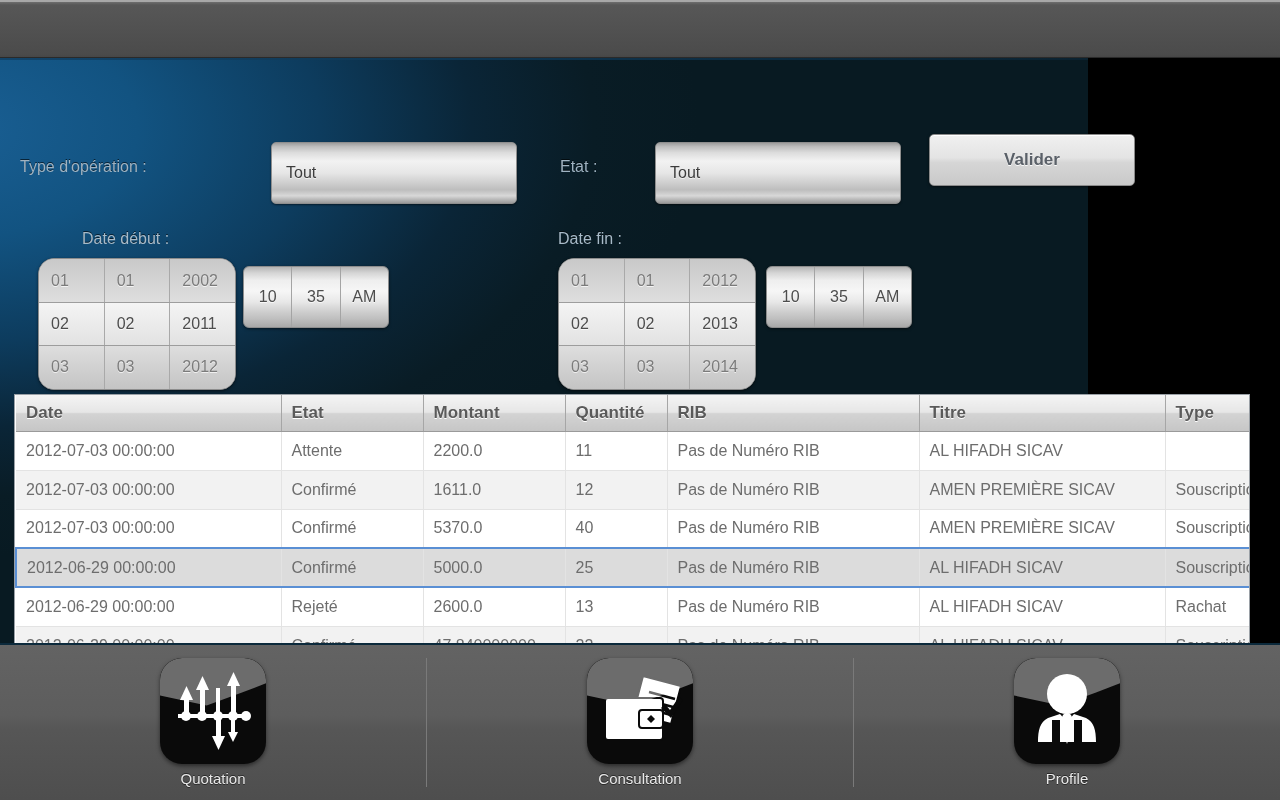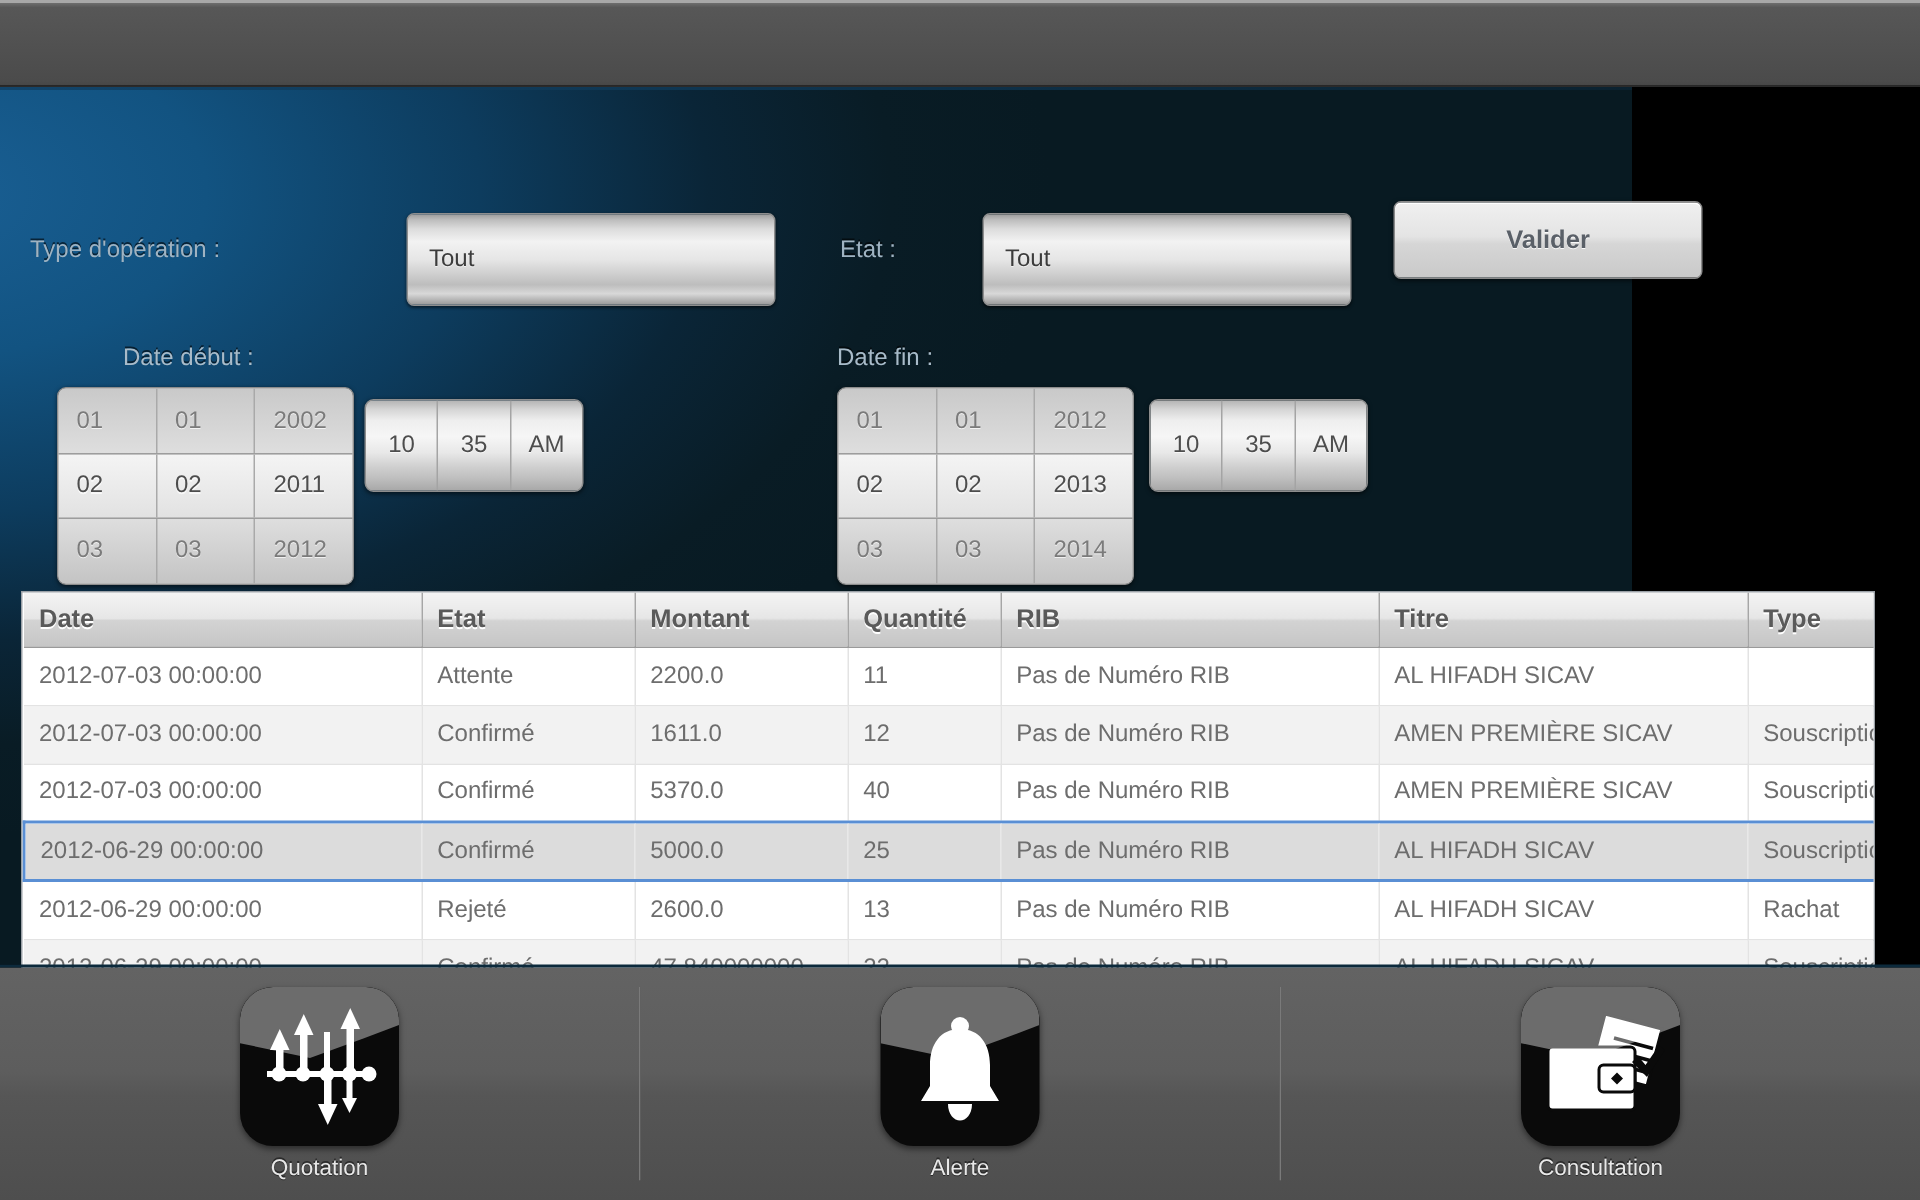--- a/index.html
+++ b/index.html
@@ -86,21 +86,21 @@
     font-size: 17px; font-weight: bold;
     display: flex; align-items: center; justify-content: center;
     text-shadow: 0 1px 0 rgba(255,255,255,.85);
     cursor: pointer;
   }
 
   
   .datewheel {
     position: absolute;
     border: 1px solid #8d8d8d;
-    border-radius: 6px;
+    border-radius: 16px;
     overflow: hidden;
     box-shadow: 0 1px 3px rgba(0,0,0,.55);
     background: #d6d6d6;
   }
   .dw-row { display: flex; height: 33.333%; }
   .dw-row.dim  { background: linear-gradient(to bottom, #c9c9c9, #dedede); }
   .dw-row.dim2 { background: linear-gradient(to bottom, #dedede, #c4c4c4); }
   .dw-row.mid  { background: linear-gradient(to bottom, #f4f4f4, #e2e2e2);
                  border-top: 1px solid #9d9d9d; border-bottom: 1px solid #9d9d9d; }
   .dw-cell {
@@ -420,48 +420,49 @@
             <circle cx="73" cy="58" r="5"></circle>
             <circle cx="86" cy="58" r="5"></circle>
           </g>
         </svg>
         <div class="gloss"></div>
       </div>
       <div class="navlabel">Quotation</div>
     </div>
 
 
-    <div class="navitem">
-      <div class="navicon">
-        <svg viewBox="0 0 106 106">
-          <g fill="#ffffff">
-            <circle cx="53" cy="26" r="6"></circle>
-            <path d="M53 28 C40 28 33 38 33 52 L33 66 L27 76 L79 76 L73 66 L73 52 C73 38 66 28 53 28 Z"></path>
-            <path d="M45 78 C45 85 49 89 53 89 C57 89 61 85 61 78 Z"></path>
-          </g>
-        </svg>
-        <div class="gloss"></div>
-      </div>
-      <div class="navlabel">Alerte</div>
-    </div>
 
     <div class="navitem">
       <div class="navicon">
         <svg viewBox="0 0 106 106">
           <g>
             <polygon points="56,18 94,28 84,66 46,56" fill="#ffffff" stroke="#0a0a0a" stroke-width="2"></polygon>
             <line x1="62" y1="34" x2="88" y2="41" stroke="#0a0a0a" stroke-width="2.5"></line>
             <line x1="60" y1="42" x2="86" y2="49" stroke="#0a0a0a" stroke-width="2.5"></line>
             <line x1="58" y1="50" x2="84" y2="57" stroke="#0a0a0a" stroke-width="2.5"></line>
             <rect x="18" y="40" width="58" height="42" rx="3" fill="#ffffff" stroke="#0a0a0a" stroke-width="2"></rect>
             <rect x="52" y="52" width="24" height="18" rx="3" fill="#ffffff" stroke="#0a0a0a" stroke-width="2"></rect>
             <polygon points="60,61 64,57 68,61 64,65" fill="#0a0a0a"></polygon>
             <polygon points="74,50 84,60 96,42 92,39 83,52 78,46" fill="#0a0a0a"></polygon>
           </g>
         </svg>
         <div class="gloss"></div>
       </div>
       <div class="navlabel">Consultation</div>
     </div>
 
+    <div class="navitem">
+      <div class="navicon">
+        <svg viewBox="0 0 106 106">
+          <g fill="#ffffff">
+            <circle cx="53" cy="36" r="20"></circle>
+            <path d="M34 60 L46 56 L53 64 L60 56 L72 60 C80 64 82 72 82 84 L68 84 L68 62 L60 62 L60 84 L46 84 L46 62 L38 62 L38 84 L24 84 C24 72 26 64 34 60 Z"></path>
+            <circle cx="53" cy="60" r="5"></circle>
+            <polygon points="53,64 58,70 53,86 48,70"></polygon>
+          </g>
+        </svg>
+        <div class="gloss"></div>
+      </div>
+      <div class="navlabel">Profile</div>
+    </div>
 
   </div>
 </div>
 
 </body></html>

